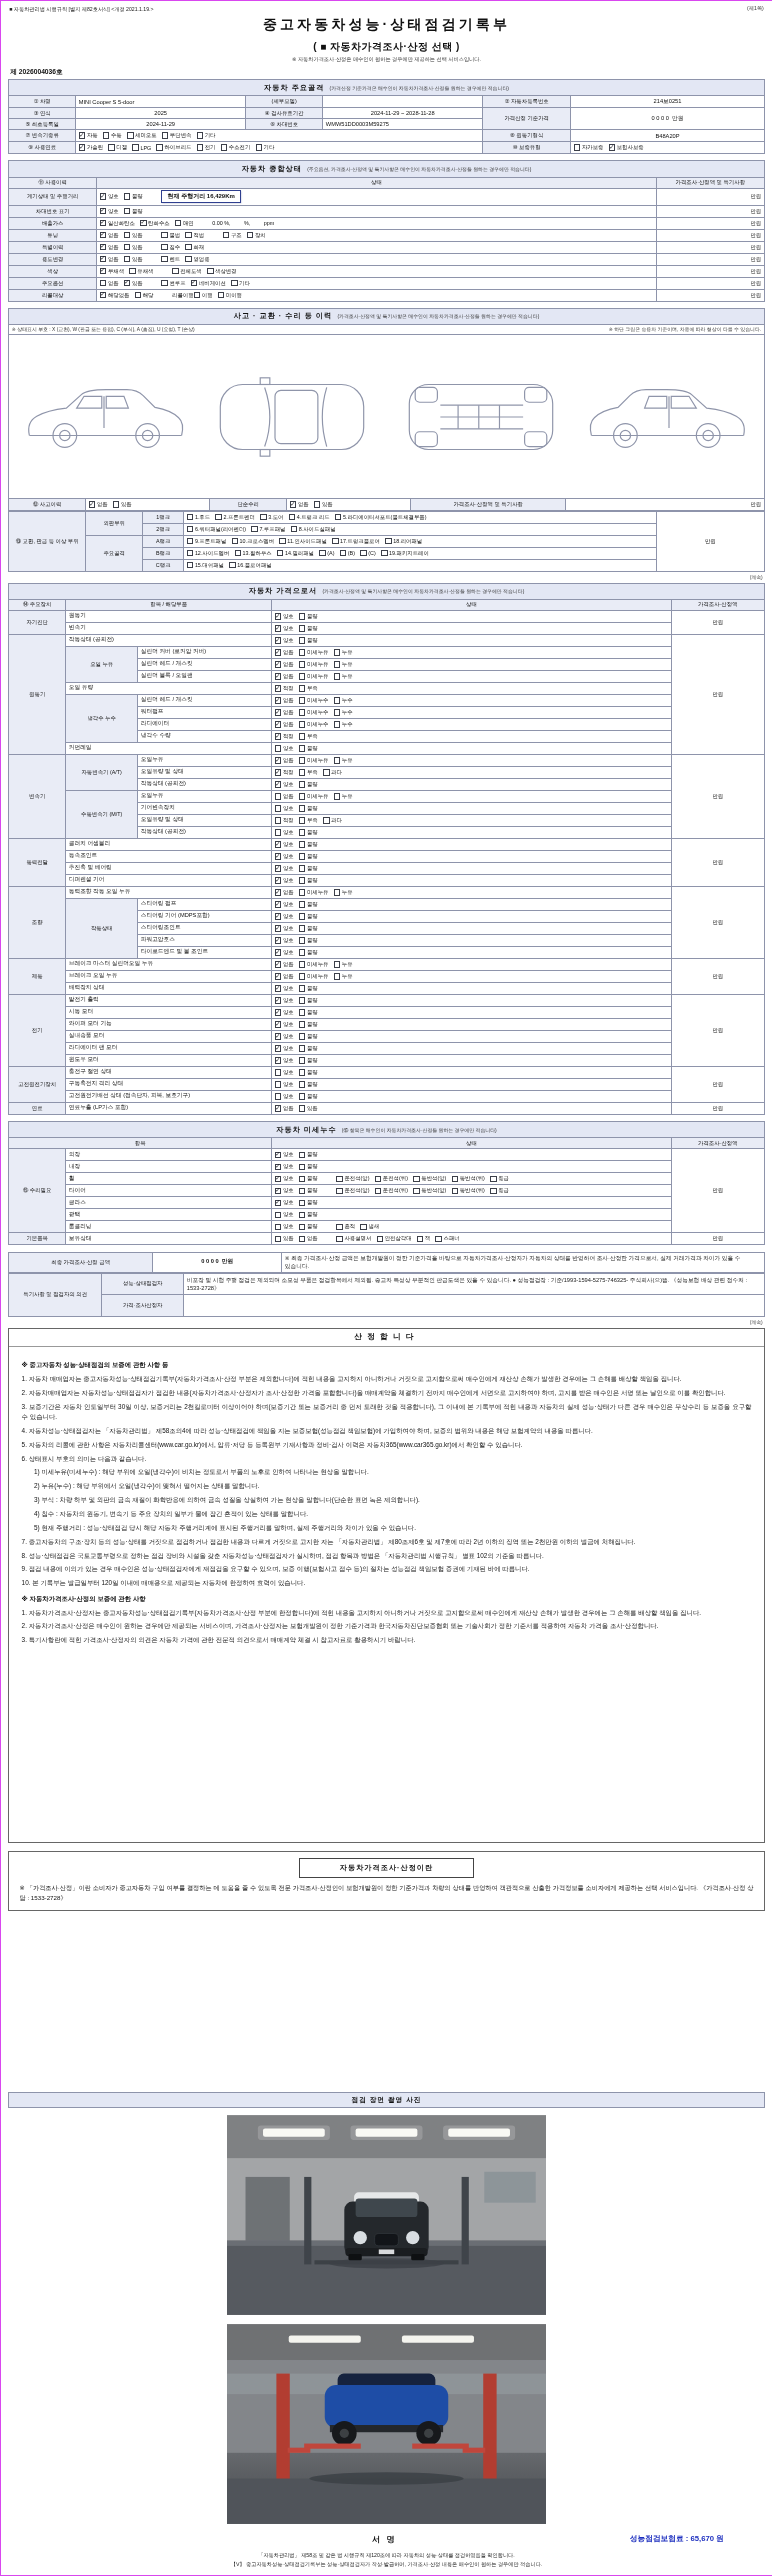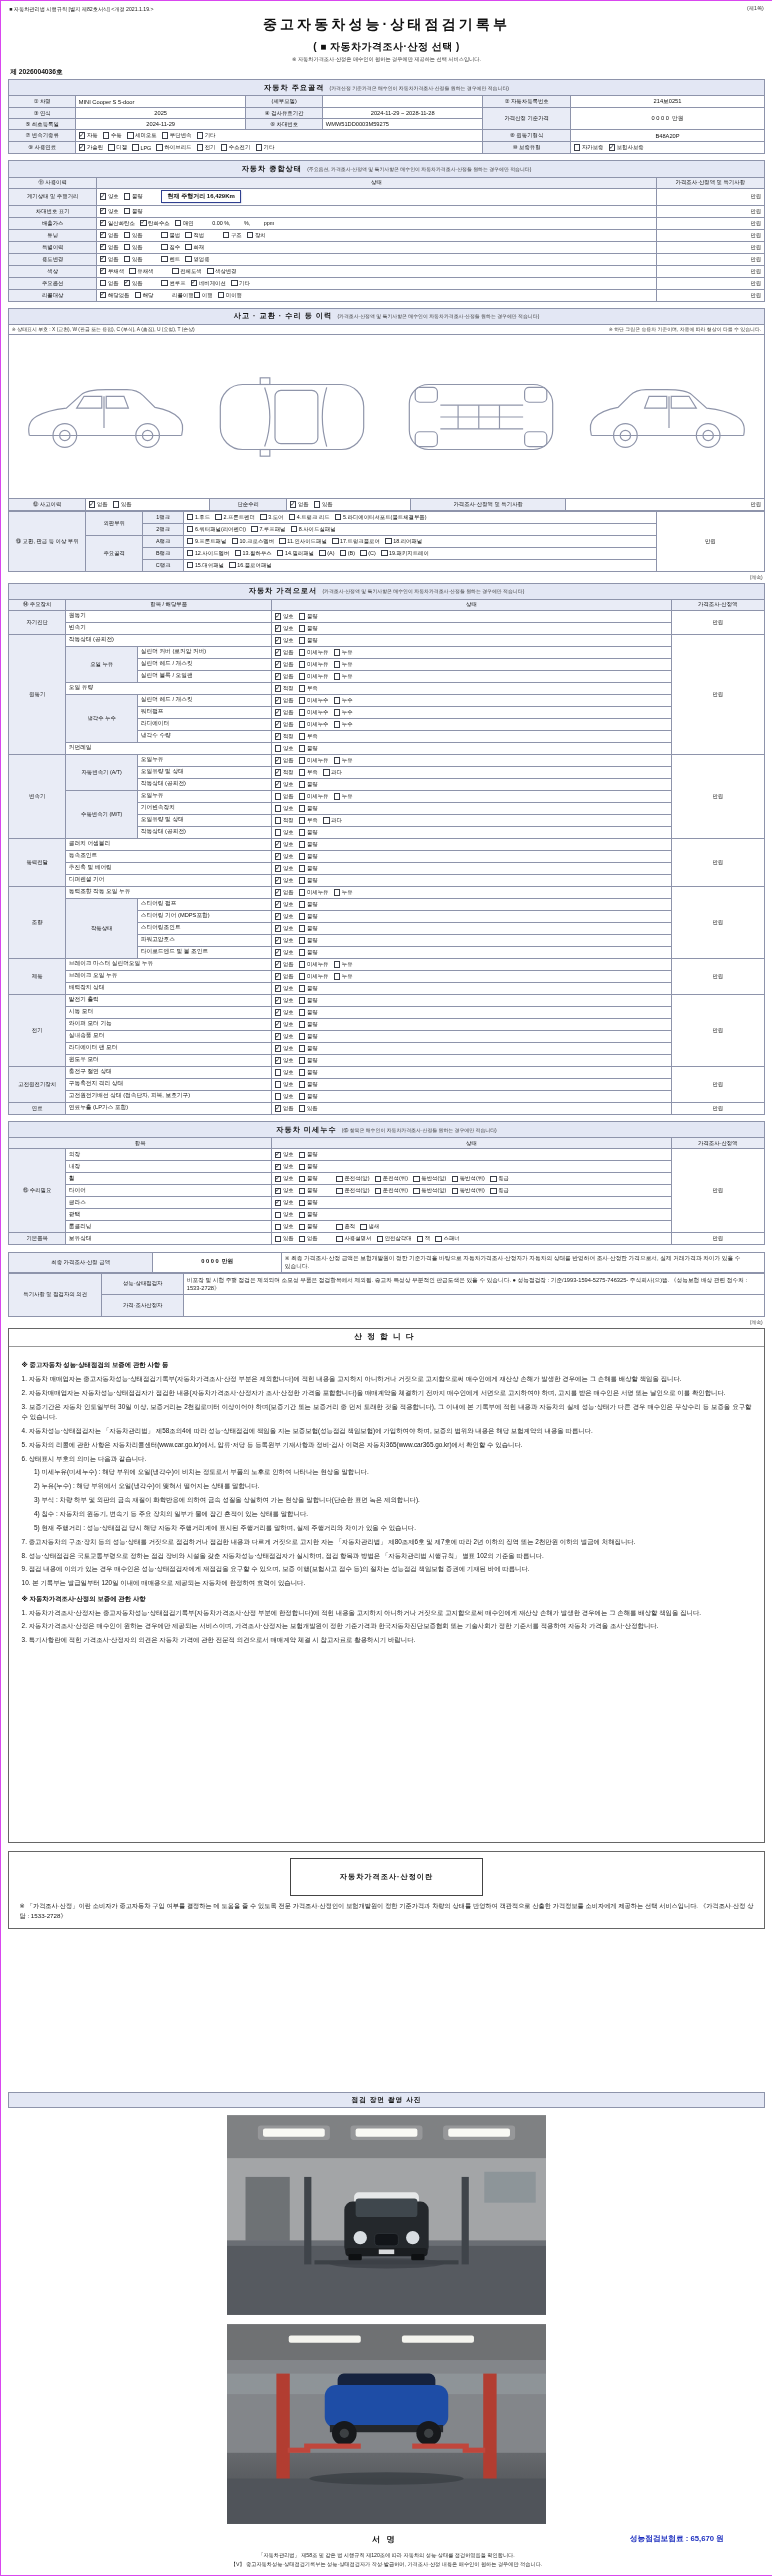--- a/index.html
+++ b/index.html
@@ -36,21 +36,21 @@
   .cont-mark{text-align:right;font-size:4.9px;color:#444;margin:-4.1px 2.1px 3.1px 0;}
   .big-amt{font-size:6.7px;font-weight:bold;text-align:center;}
   .note-sm{font-size:5px;color:#222;line-height:1.45;}
   .notice-box{border:0.8px solid #666;margin-bottom:7.2px;}
   .notice-title{text-align:center;font-size:7.7px;font-weight:bold;letter-spacing:5.2px;padding:3.6px;border-bottom:0.5px solid #999;}
   .notice-body{padding:8.2px 12.4px;min-height:479px;}
   .n-item{font-size:6.4px;line-height:1.6;margin-bottom:3.6px;text-align:justify;}
   .n-item.ind1{margin-left:12.4px;}
   .n-item.nb{font-weight:bold;margin-top:5.2px;}
   .def-box{border:0.8px solid #666;padding:6.2px 10.3px 7.2px;margin-bottom:7.2px;}
-  .def-title{width:165px;margin:0 auto 5.2px;border:0.8px solid #444;text-align:center;font-weight:bold;font-size:7.2px;padding:13px;letter-spacing:1px;}
+  .def-title{width:165px;margin:0 auto 5.2px;border:0.8px solid #444;text-align:center;font-weight:bold;font-size:7.2px;padding:4px;letter-spacing:1px;}
   .def-text{font-size:6.2px;line-height:1.6;text-align:justify;}
   .spacer{flex:1;}
   .photos-head{background:#e3e7f4;border:0.5px solid #8e94ab;text-align:center;font-weight:bold;font-size:6.7px;padding:2.6px;margin-bottom:7.2px;letter-spacing:1px;}
   .photo-stack{display:flex;flex-direction:column;align-items:center;gap:8.2px;margin-bottom:6.2px;}
   .photo{width:319px;height:200px;display:block;}
   .sign-row{display:flex;align-items:center;justify-content:center;position:relative;margin:4.1px 0 6.2px;}
   .sign-label{font-size:8.2px;font-weight:bold;letter-spacing:6.2px;}
   .insurance{position:absolute;right:41px;color:#1d2fbf;font-weight:bold;font-size:7.7px;}
   .footer{text-align:center;font-size:5.2px;color:#222;line-height:1.7;padding-bottom:3.1px;}
 </style>

